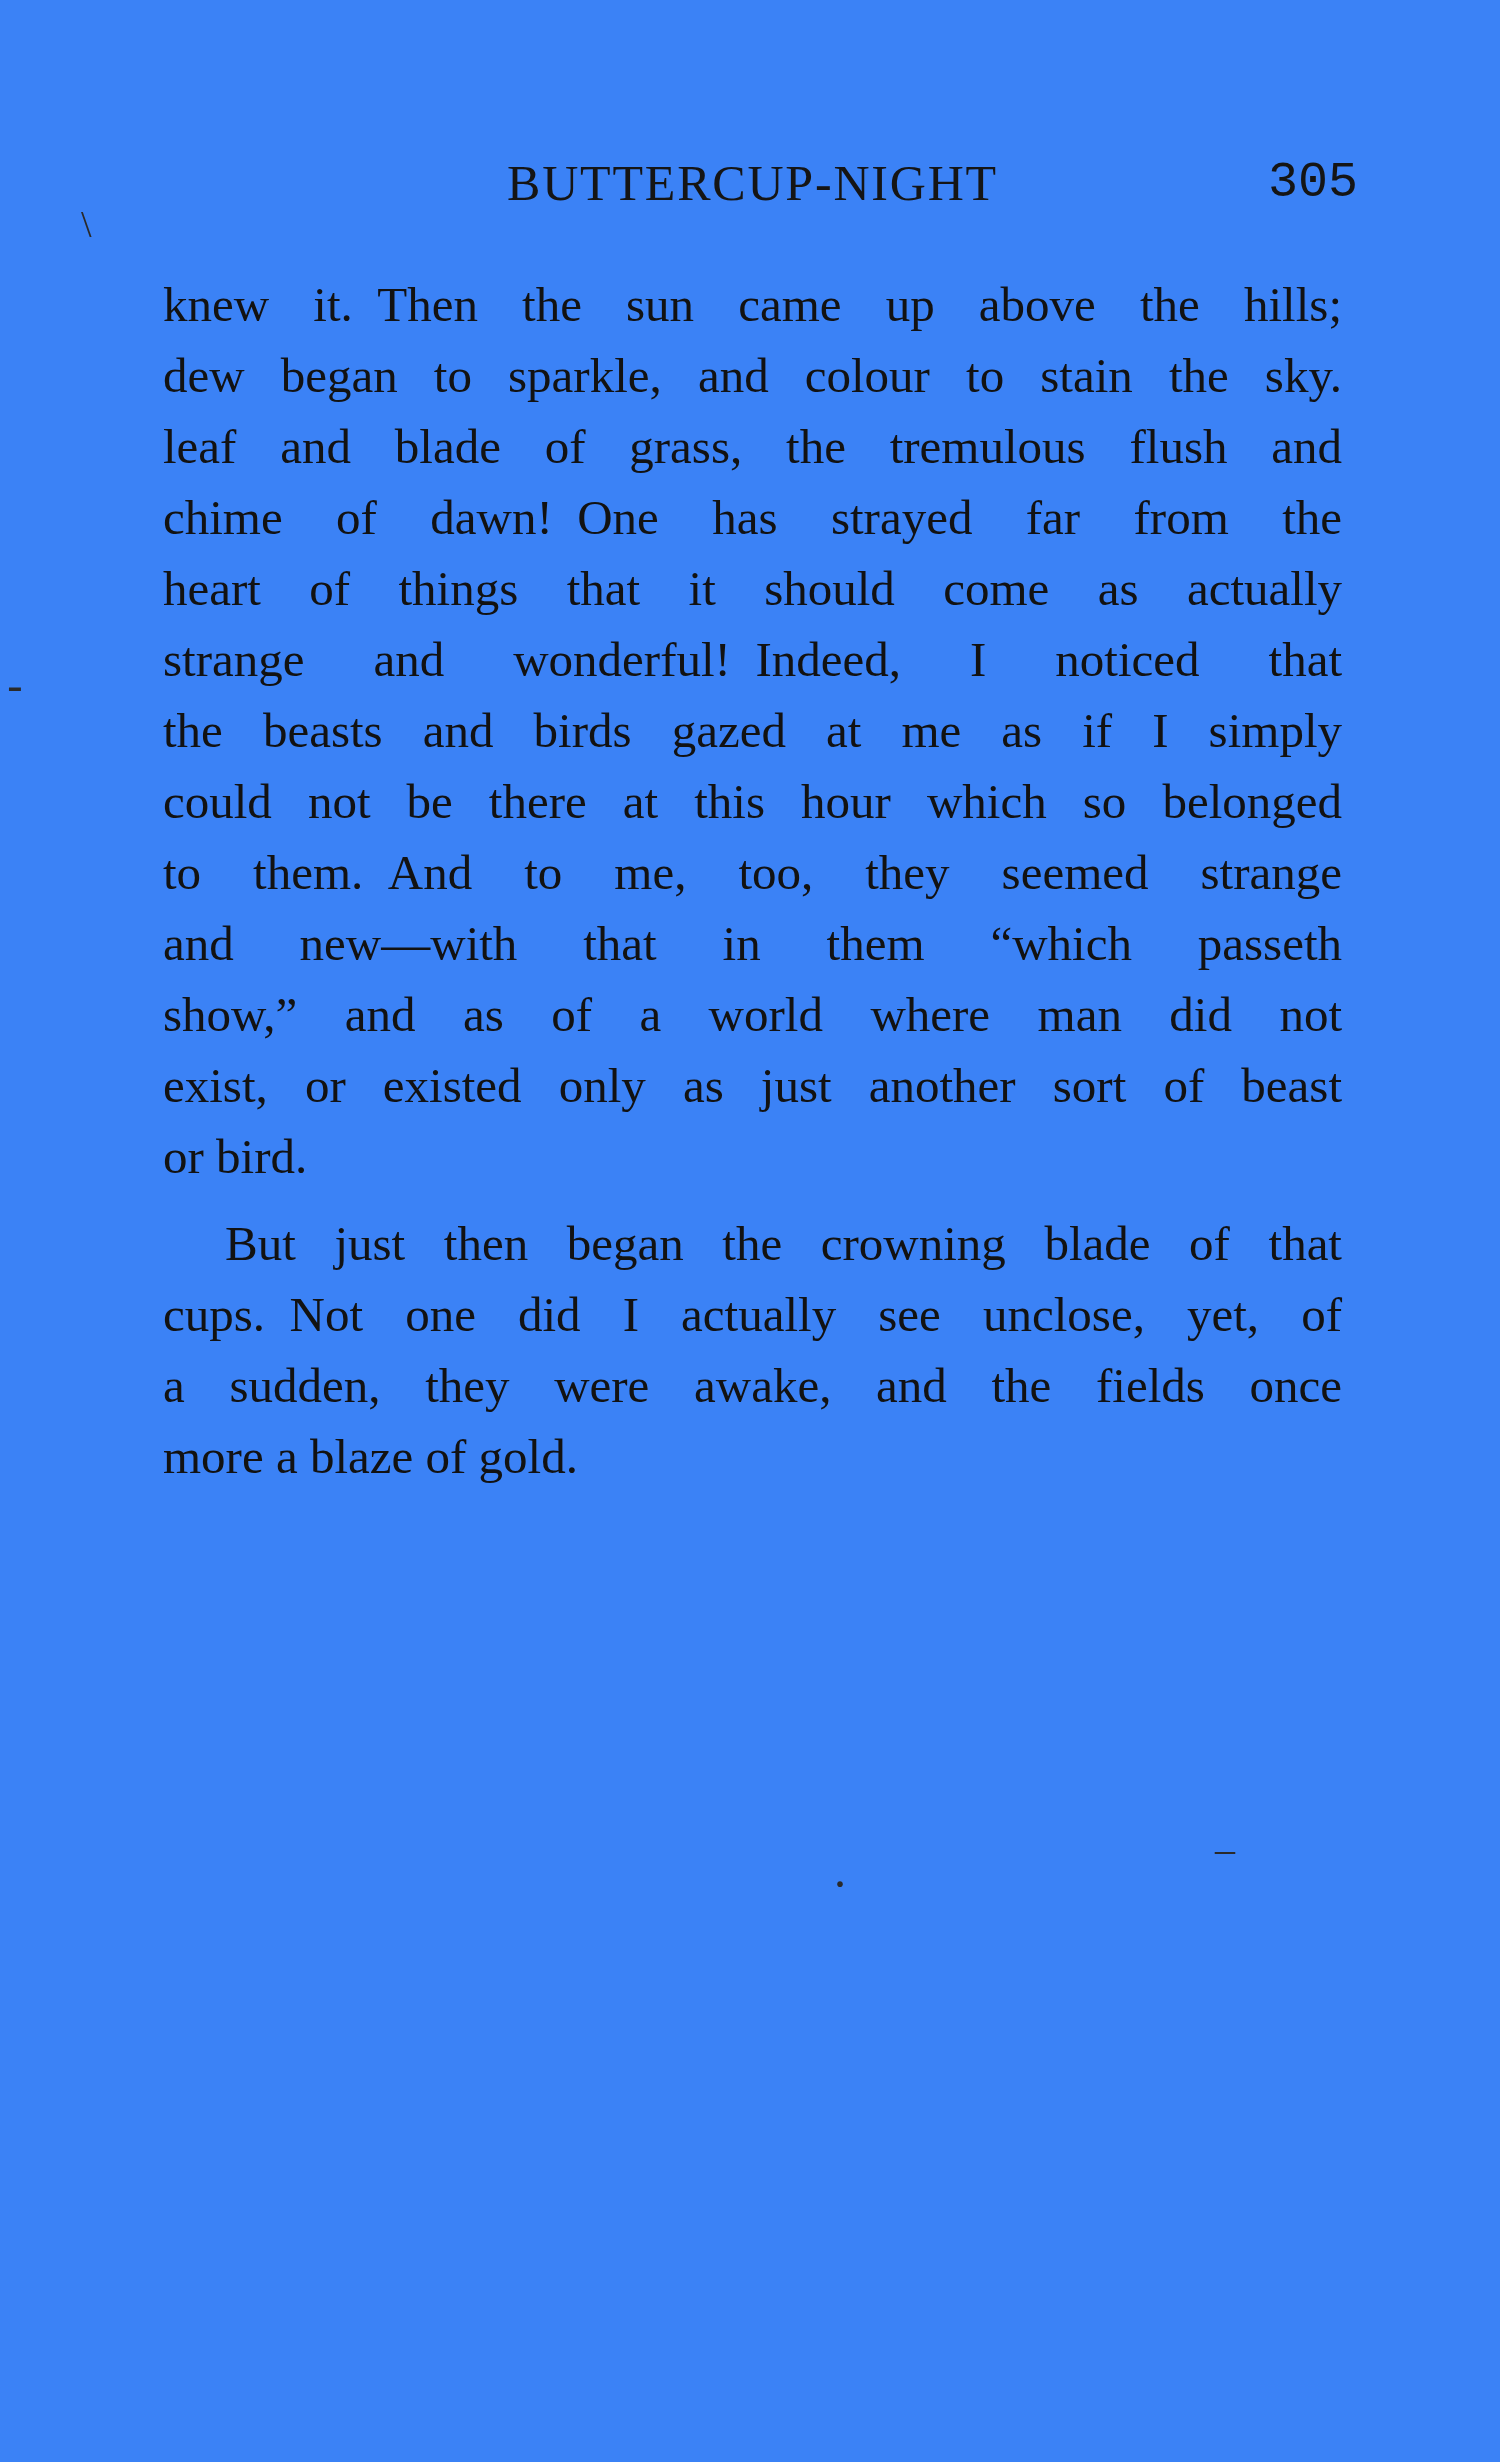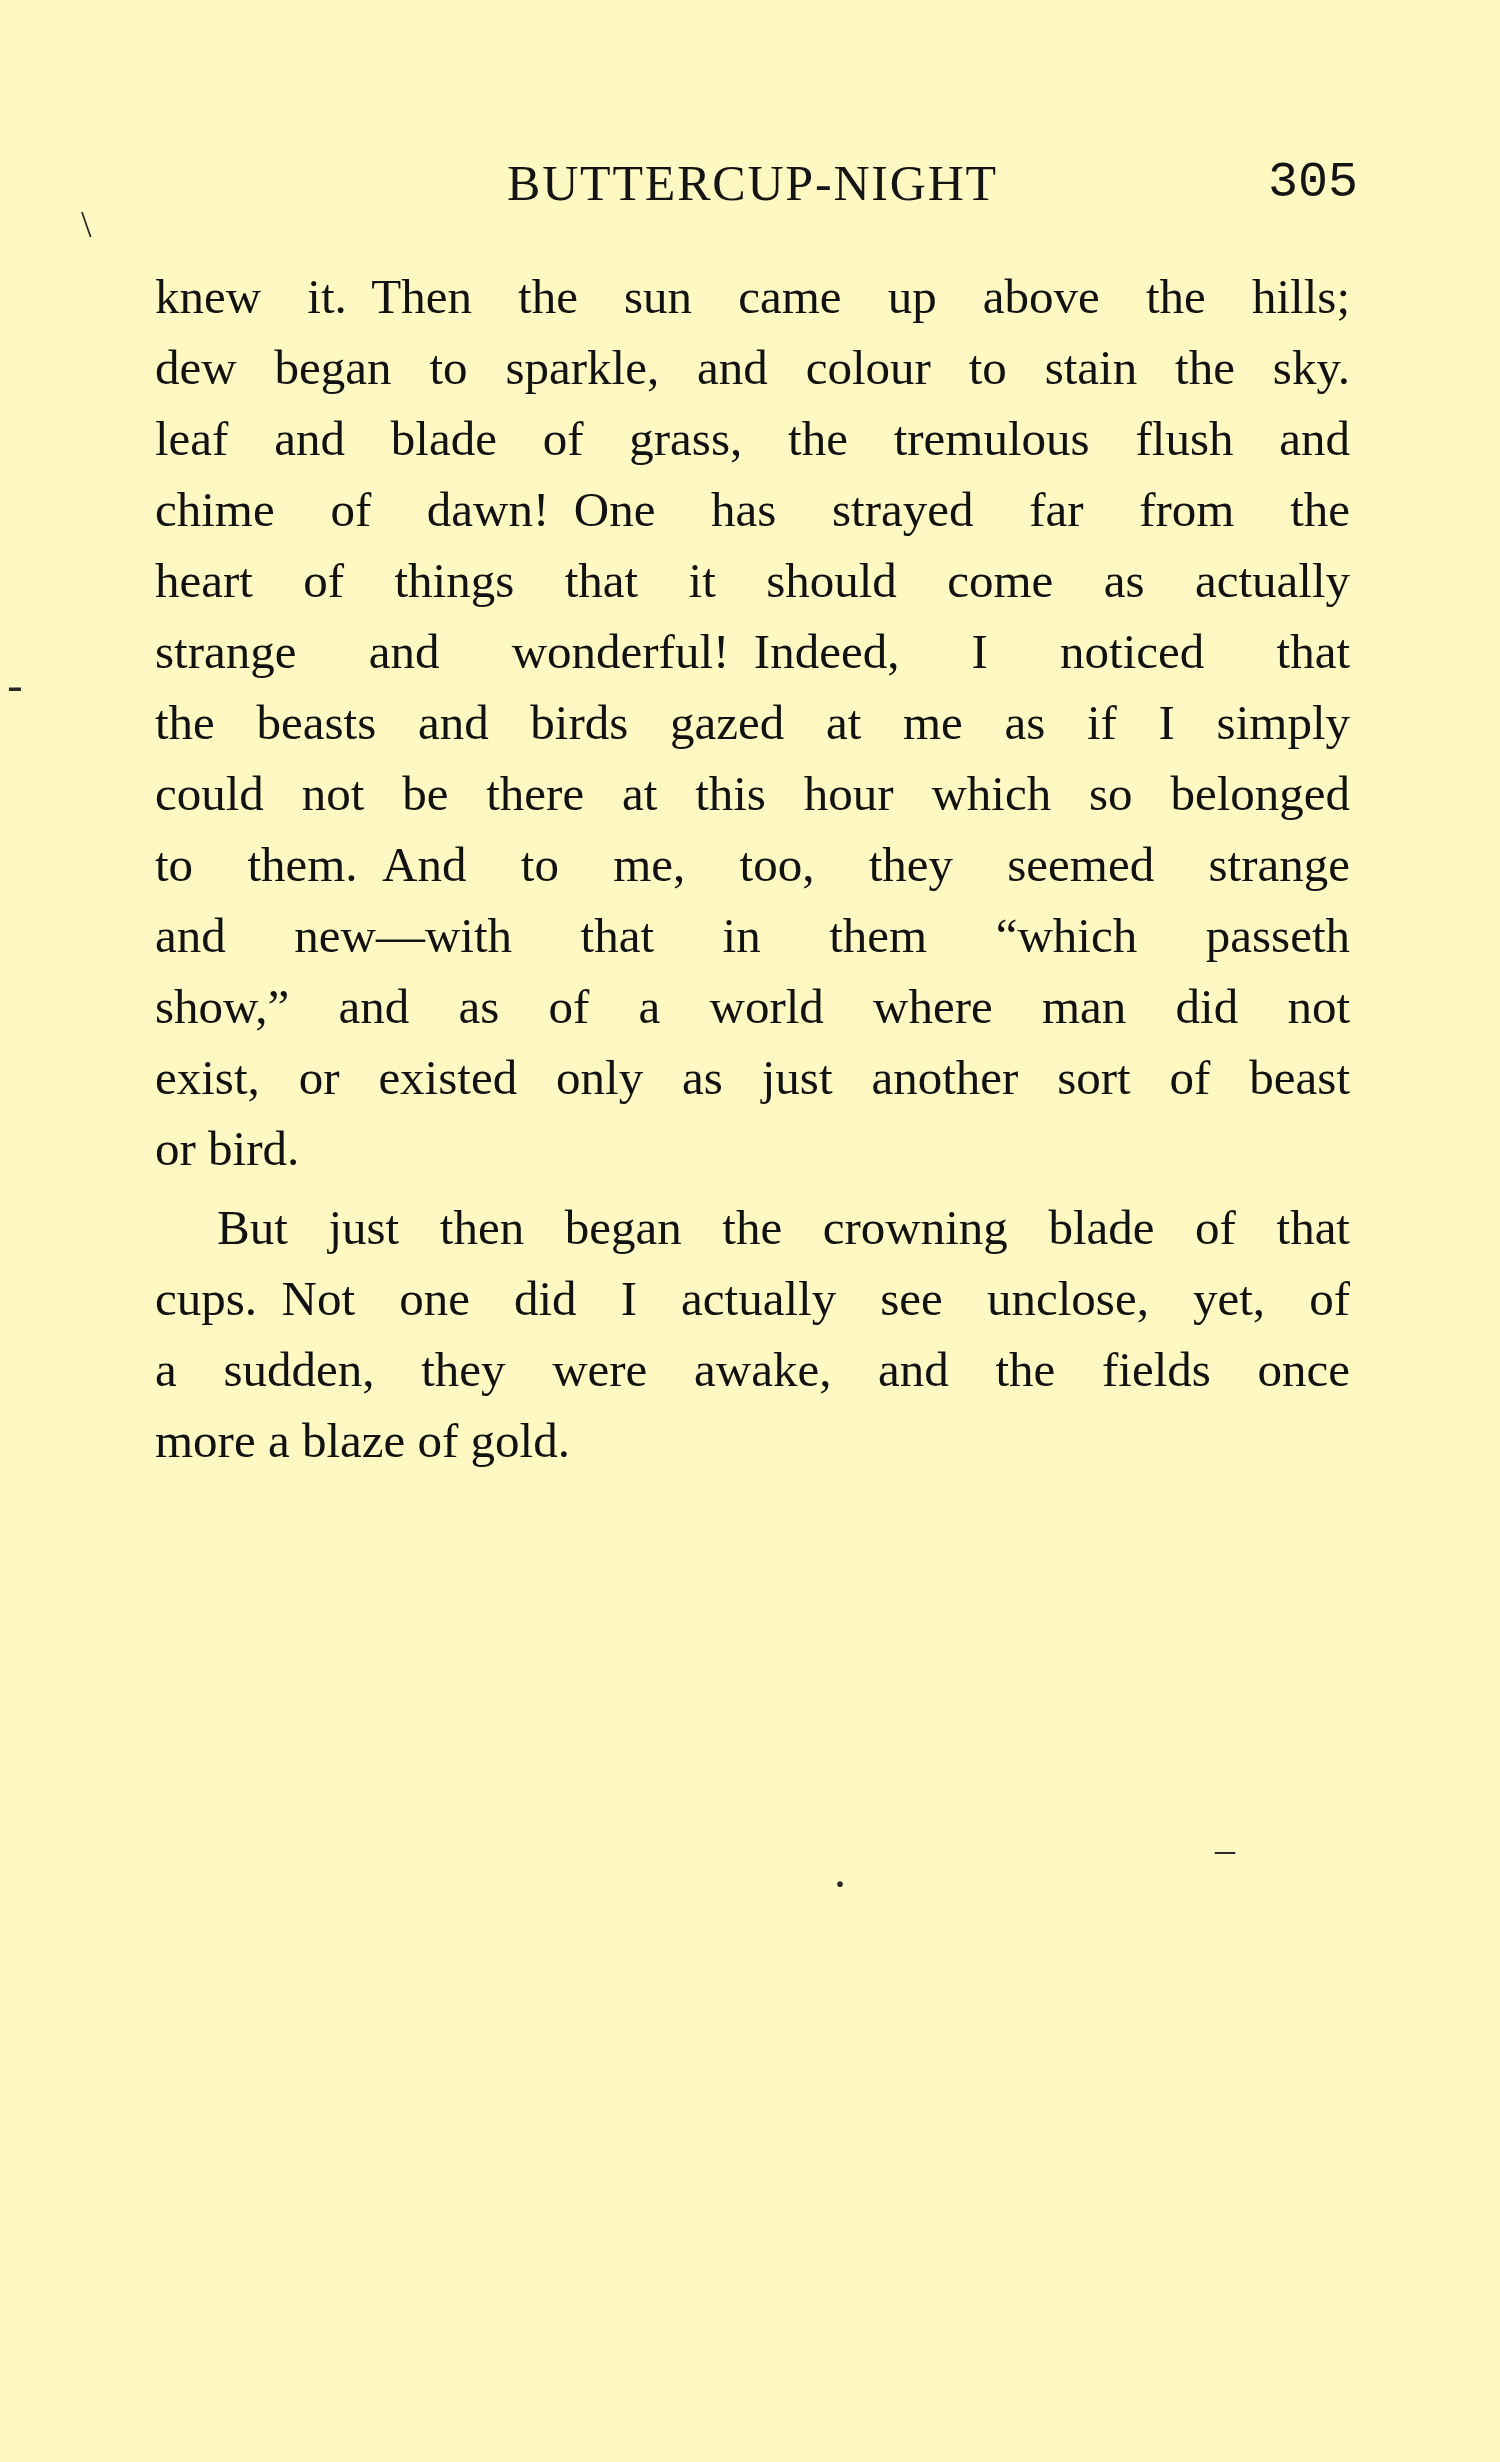--- a/index.html
+++ b/index.html
@@ -5,21 +5,21 @@
   html, body {
     margin: 0;
     padding: 0;
     background: #e9e9e9;
   }
   .page {
     position: relative;
     width: 1501px;
     height: 2462px;
     margin: 0 auto;
-    background: #fef9c3;
+    background: #3b82f6;
     color: #121212;
     font-family: "Liberation Serif", serif;
     overflow: hidden;
   }
   .header {
     position: absolute;
     top: 154px;
     left: 147px;
     width: 1211px;
     height: 73px;
@@ -42,21 +42,21 @@
     color: #151515;
     font-family: Liberation Mono, monospace;
   }
   .body-text {
     position: absolute;
     top: 253px;
     left: 147px;
     width: 1211px;
   }
   .paragraph {
-    margin: 8px;
+    margin: 16px;
   }
   .line {
     font-size: 49px;
     line-height: 71px;
     text-align: justify;
     text-align-last: justify;
     color: #121212;
   }
   .line.last {
     text-align: right;

